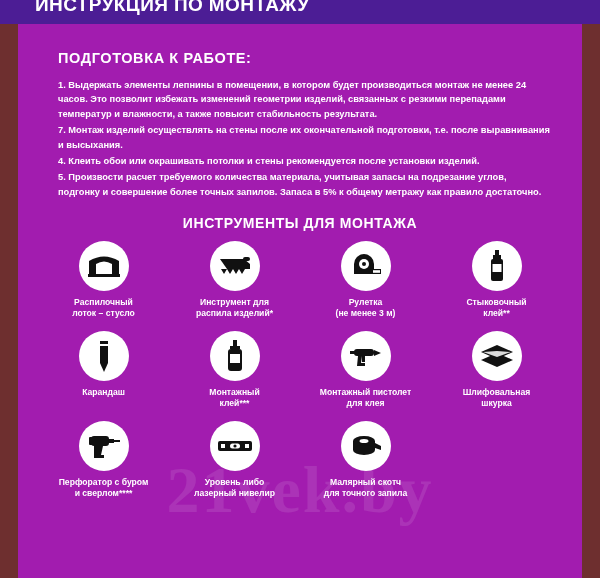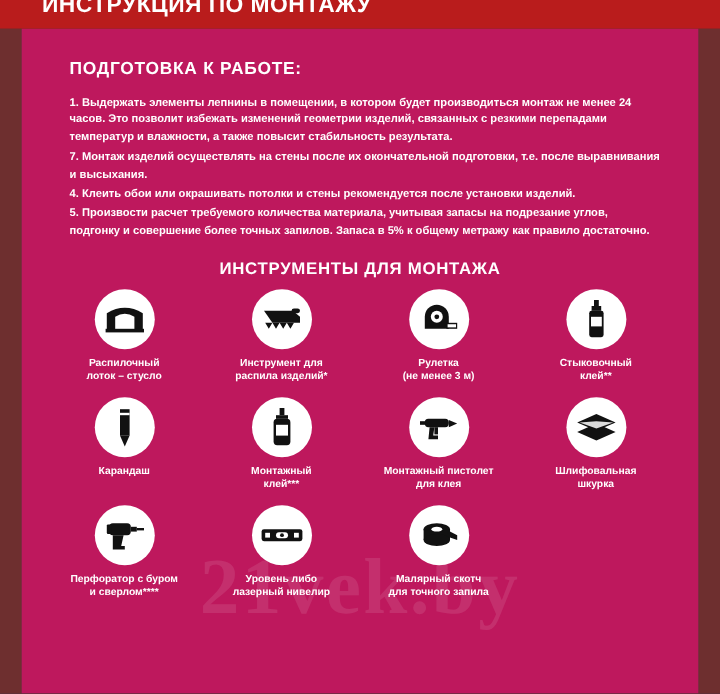--- a/index.html
+++ b/index.html
@@ -20,21 +20,21 @@
     height: 578px;
     background: #3a3a3a;
     overflow: hidden;
   }
   
   .banner {
     position: absolute;
     top: 0; left: 0;
     width: 600px;
     height: 24px;
-    background: #b91c1c;
+    background: #4c1d95;
     overflow: hidden;
   }
   .banner-title {
     position: absolute;
     left: 35px;
     top: -6px;
     color: #ffffff;
     font-weight: bold;
     font-size: 19px;
     letter-spacing: 0.4px;
@@ -50,21 +50,21 @@
   }
   .side-left { left: 0; }
   .side-right { right: 0; }
 
   .content {
     position: absolute;
     left: 18px;
     top: 24px;
     width: 564px;
     height: 554px;
-    background: #be185d;
+    background: #a21caf;
     box-sizing: border-box;
     padding: 26px 22px 0 22px;
   }
 
   .section-title {
     color: #ffffff;
     font-size: 14.5px;
     font-weight: bold;
     letter-spacing: 0.6px;
     margin: 0 0 12px 18px;

